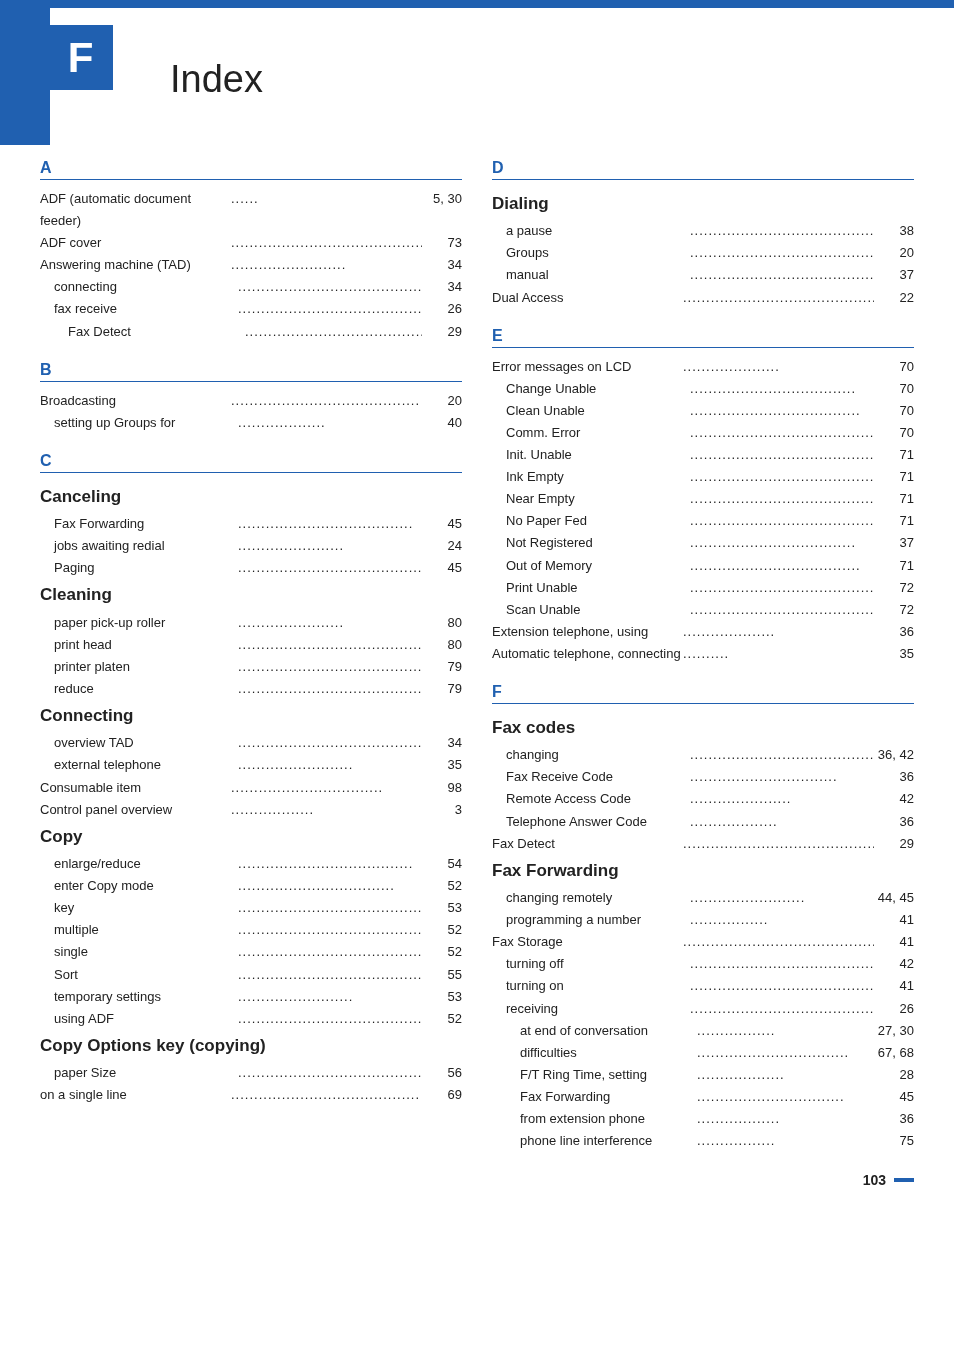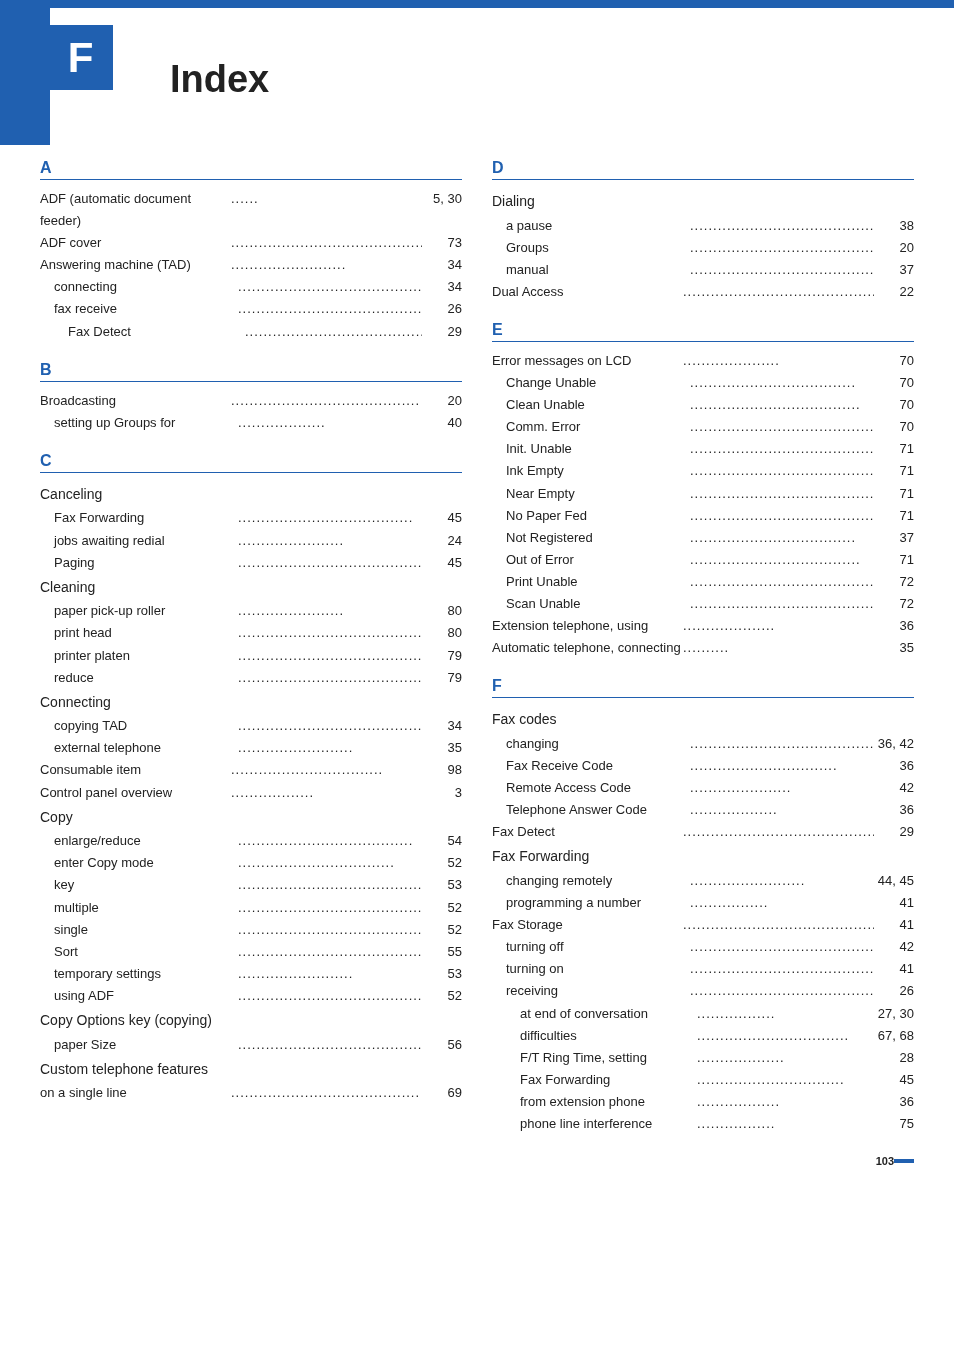--- a/index.html
+++ b/index.html
@@ -51,21 +51,21 @@
 
     .header-letter {
       color: #fff;
       font-size: 42px;
       font-weight: bold;
       font-family: Arial, sans-serif;
     }
 
     .header-title {
       font-size: 38px;
-      font-weight: bold;
+      font-weight: normal;
       color: #222;
       padding-left: 90px;
       padding-top: 28px;
     }
 
     
     .content {
       display: flex;
       padding: 0 40px;
       gap: 30px;
@@ -115,34 +115,35 @@
       text-align: right;
       min-width: 40px;
     }
 
     
     .indent-1 { padding-left: 14px; justify-content: center; }
     .indent-2 { padding-left: 28px; }
 
     
     .section-title {
-      font-weight: normal;
-      font-size: 14px;
+      font-weight: bold;
+      font-size: 17px;
       line-height: 1.9;
     }
 
     
     .page-number-area {
       text-align: right;
       padding: 20px 40px 10px 0;
-      font-size: 11px;
+      font-size: 14px;
       font-weight: bold;
       display: flex;
       align-items: center;
       justify-content: flex-end;
+      gap: 8px;
     }
 
     .page-number-box {
       background: #2060b0;
       color: #fff;
       padding: 2px 10px;
       font-size: 13px;
       font-weight: bold;
     }
 
@@ -256,21 +257,21 @@
       </div>
       <div class="index-entry indent-1">
         <span class="entry-text">reduce</span>
         <span class="dots entry-dots"> ...............................................</span>
         <span class="entry-page">79</span>
       </div>
       <div class="index-entry">
         <span class="section-title entry-text">Connecting</span>
       </div>
       <div class="index-entry indent-1">
-        <span class="entry-text">copying TAD</span>
+        <span class="entry-text">overview TAD</span>
         <span class="dots entry-dots"> .........................................</span>
         <span class="entry-page">34</span>
       </div>
       <div class="index-entry indent-1">
         <span class="entry-text">external telephone</span>
         <span class="dots entry-dots"> .........................</span>
         <span class="entry-page">35</span>
       </div>
       <div class="index-entry">
         <span class="entry-text">Consumable item</span>
@@ -327,23 +328,20 @@
       </div>
       <div class="index-entry">
         <span class="section-title entry-text">Copy Options key (copying)</span>
       </div>
       <div class="index-entry indent-1">
         <span class="entry-text">paper Size</span>
         <span class="dots entry-dots"> .............................................</span>
         <span class="entry-page">56</span>
       </div>
       <div class="index-entry">
-        <span class="section-title entry-text">Custom telephone features</span>
-      </div>
-      <div class="index-entry">
         <span class="entry-text">on a single line</span>
         <span class="dots entry-dots"> .........................................</span>
         <span class="entry-page">69</span>
       </div>
     </div>
 
   </div>
 
   <div class="right-column">
 
@@ -415,21 +413,21 @@
         <span class="entry-text">No Paper Fed</span>
         <span class="dots entry-dots"> .........................................</span>
         <span class="entry-page">71</span>
       </div>
       <div class="index-entry indent-1">
         <span class="entry-text">Not Registered</span>
         <span class="dots entry-dots"> ....................................</span>
         <span class="entry-page">37</span>
       </div>
       <div class="index-entry indent-1">
-        <span class="entry-text">Out of Error</span>
+        <span class="entry-text">Out of Memory</span>
         <span class="dots entry-dots"> .....................................</span>
         <span class="entry-page">71</span>
       </div>
       <div class="index-entry indent-1">
         <span class="entry-text">Print Unable</span>
         <span class="dots entry-dots"> ........................................</span>
         <span class="entry-page">72</span>
       </div>
       <div class="index-entry indent-1">
         <span class="entry-text">Scan Unable</span>

